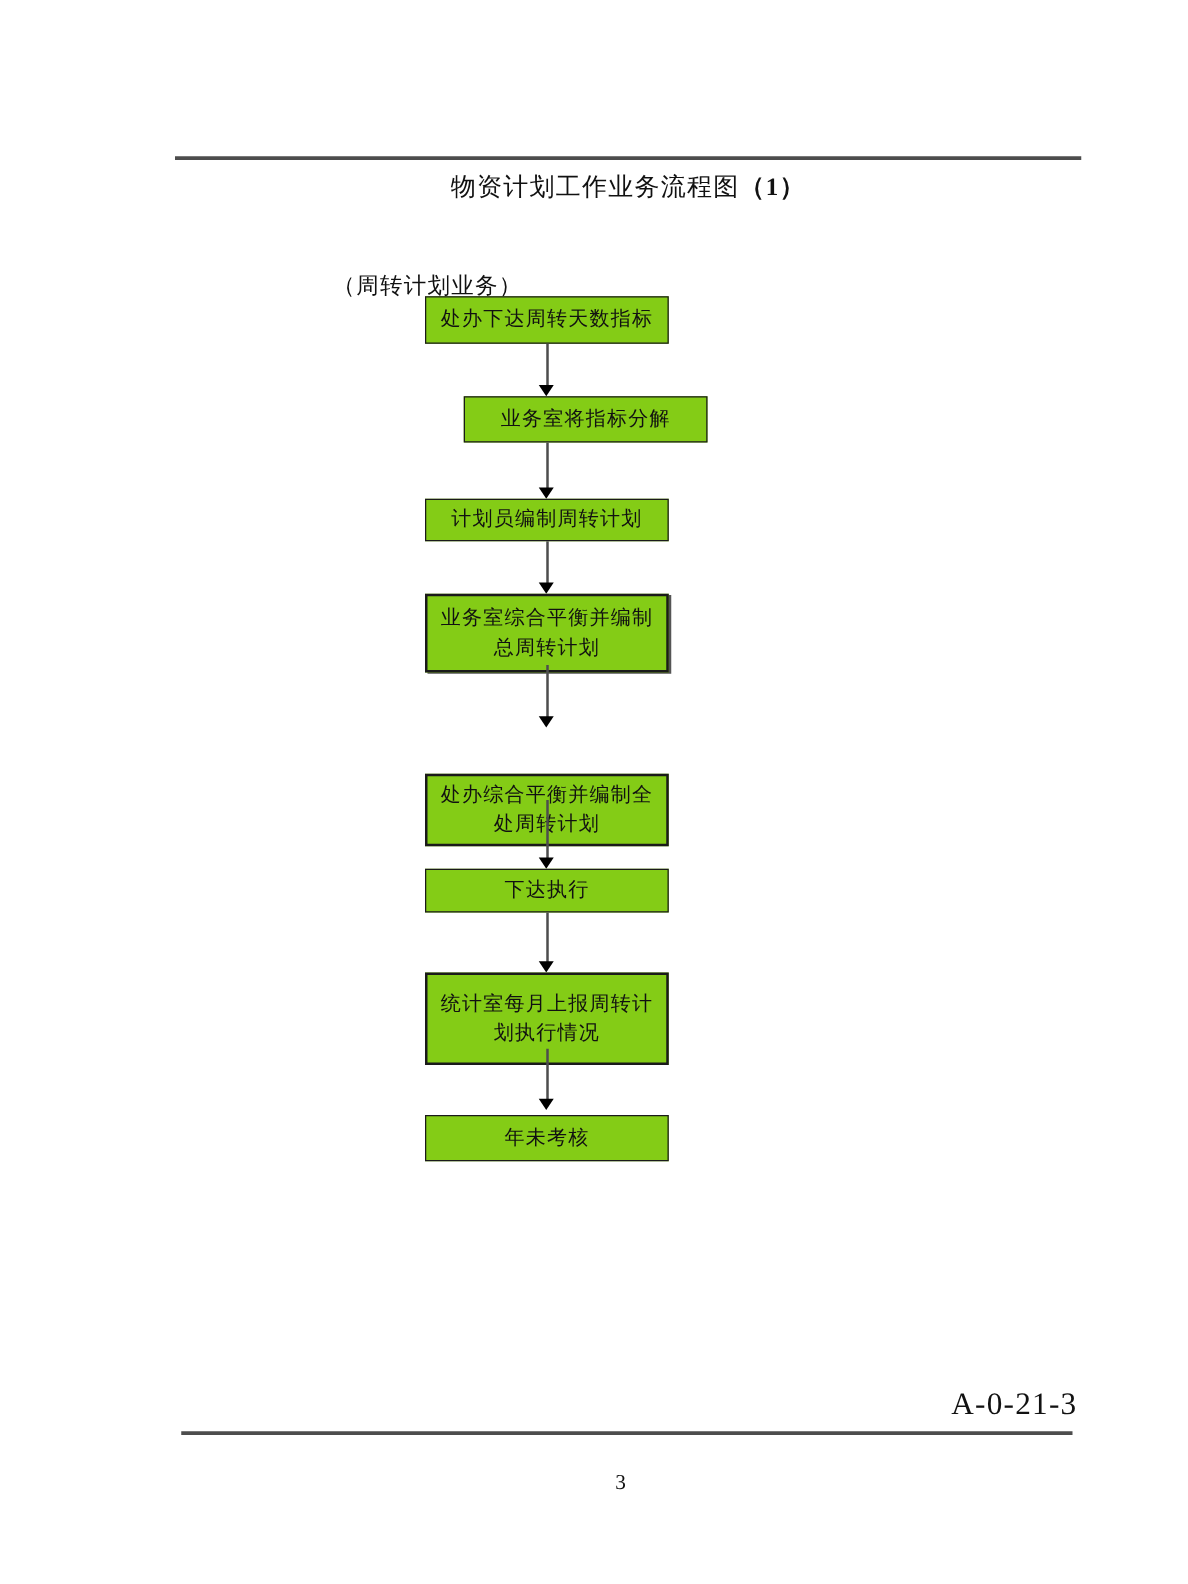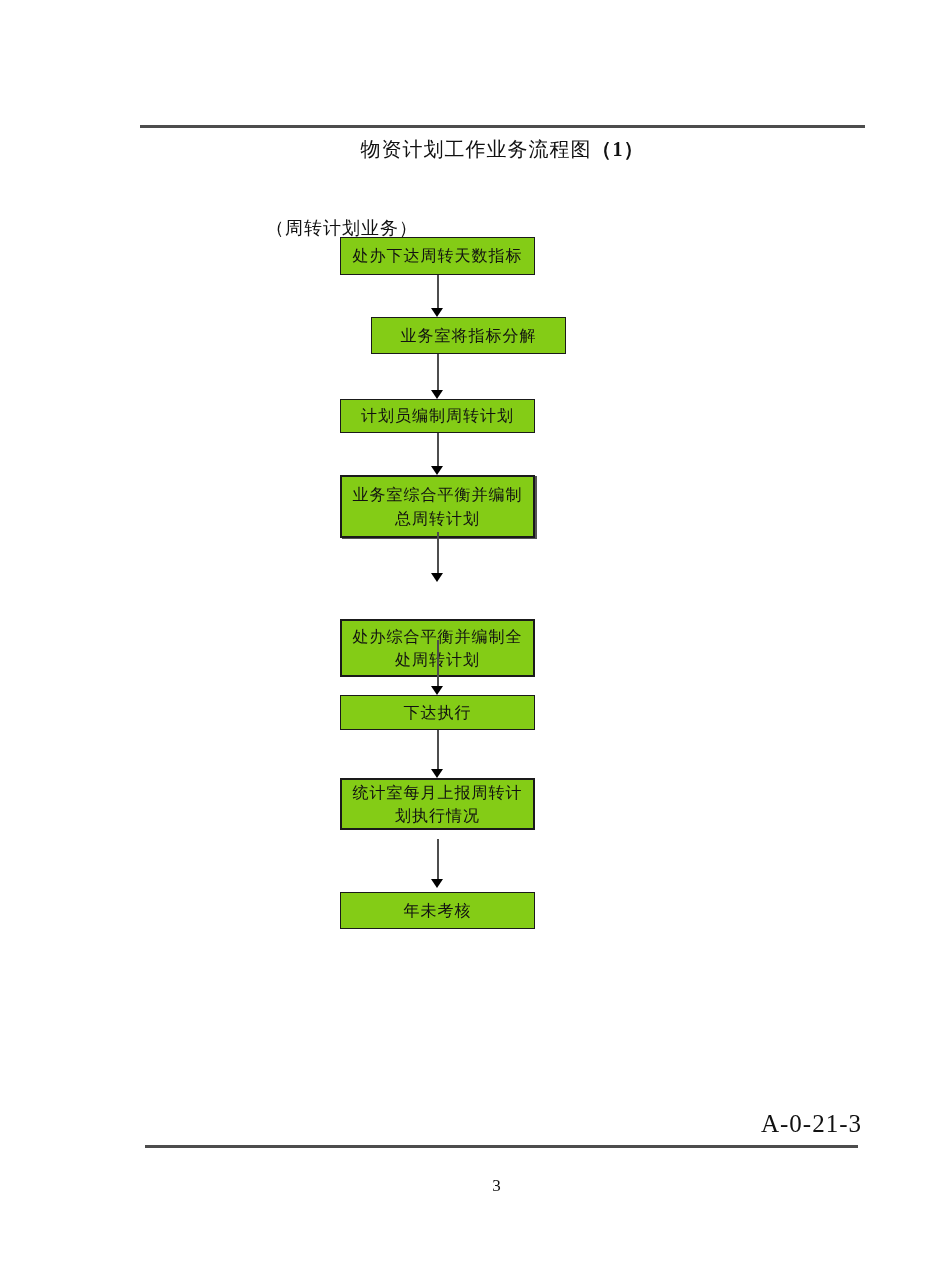--- a/index.html
+++ b/index.html
@@ -70,21 +70,21 @@
   }
   .flow-box.heavy {
     border-width: 2px;
   }
   #step-1 { top: 237px; height: 38px; }
   #step-2 { top: 317px; height: 37px; margin-left: 31px; }
   #step-3 { top: 399px; height: 34px; }
   #step-4 { top: 475px; height: 63px; box-shadow: 2px 1px 0 0 #555555; }
   #step-5 { top: 582px; height: 58px; margin-top: 37px; }
   #step-6 { top: 695px; height: 35px; }
-  #step-7 { top: 778px; height: 52px; }
+  #step-7 { top: 778px; height: 74px; }
   #step-8 { top: 892px; height: 37px; }
   .arrow {
     position: absolute;
     left: 431px;
     width: 13px;
   }
   .arrow .stem {
     position: absolute;
     left: 50%;
     margin-left: -1px;

